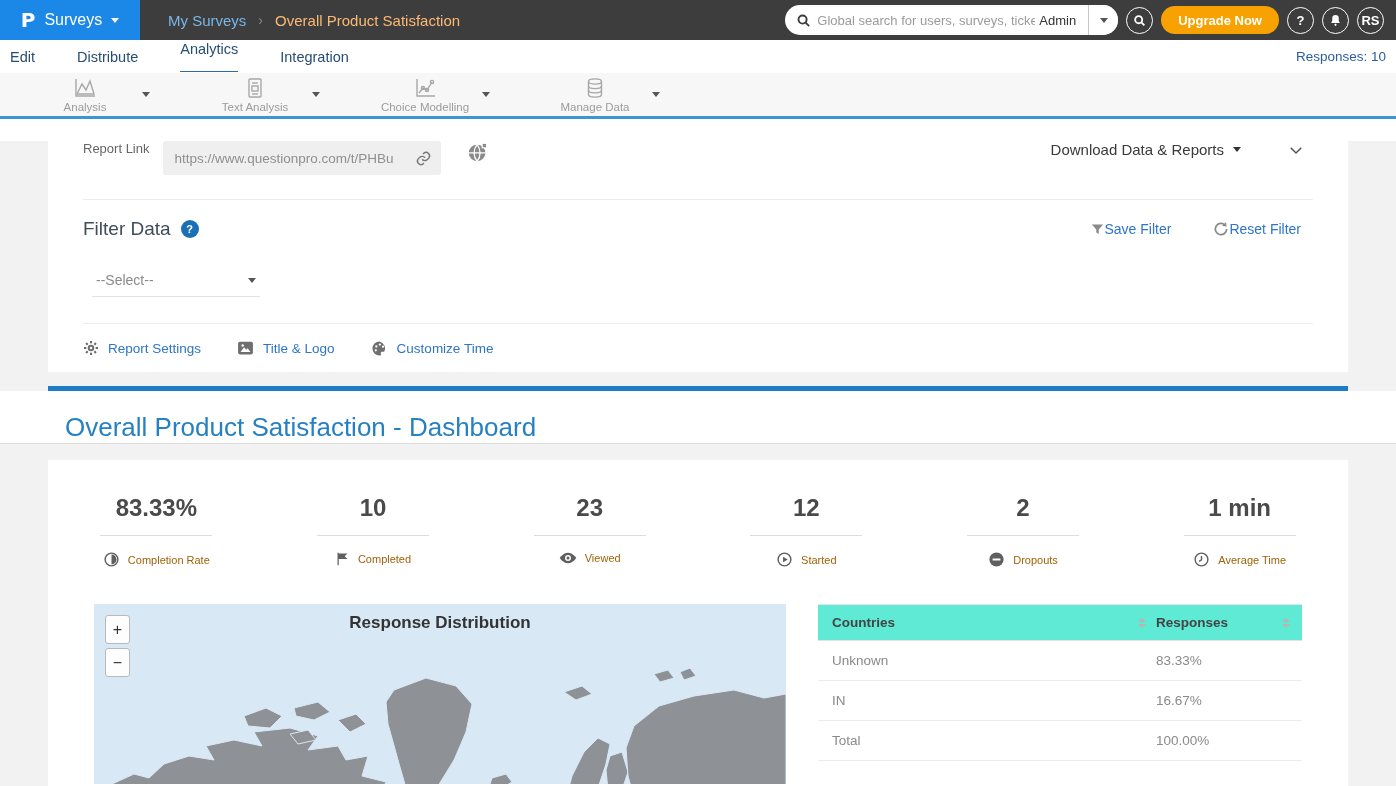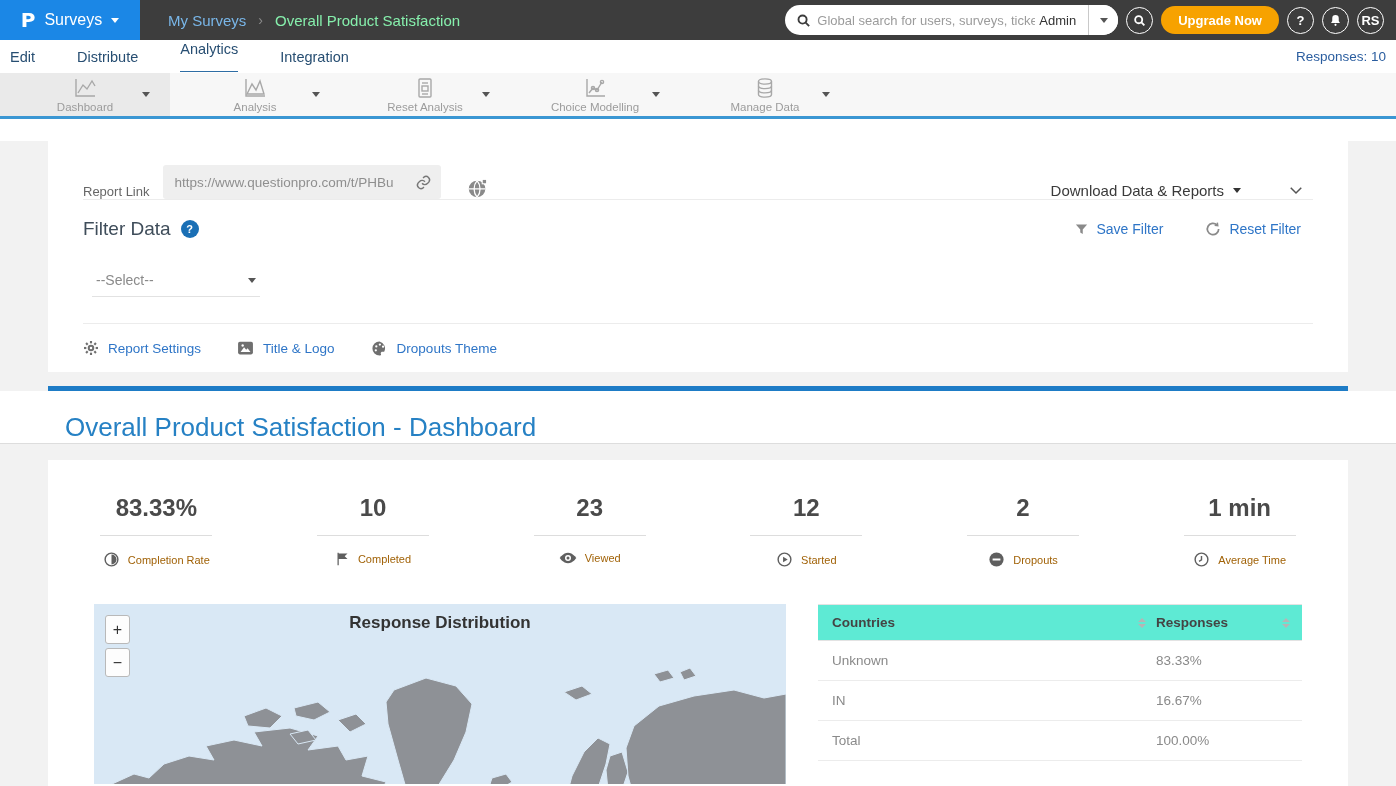--- a/index.html
+++ b/index.html
@@ -10,21 +10,21 @@
   .topbar { height:40px; background:#3d3d3d; display:flex; align-items:center; }
   .logo-area { width:140px; height:40px; background:#1b87e6; display:flex; align-items:center;
     justify-content:center; gap:9px; color:#fff; cursor:pointer; }
   .logo-p { font-weight:bold; font-size:20px; font-family:"DejaVu Sans", sans-serif; }
   .product-label { font-size:16px; }
   .caret { width:0; height:0; border-left:4.5px solid transparent; border-right:4.5px solid transparent;
     border-top:5.5px solid currentColor; display:inline-block; }
   .breadcrumb { display:flex; align-items:center; gap:12px; margin-left:28px; font-size:15px; }
   .bc-parent { color:#79b6e8; }
   .bc-sep { color:#8a8a8a; font-size:14px; }
-  .bc-current { color:#86efac; }
+  .bc-current { color:#fdba74; }
   .top-right { margin-left:auto; display:flex; align-items:center; gap:8px; padding-right:12px; }
   .searchbox { display:flex; align-items:center; height:30px; background:#fff; border-radius:15px; overflow:hidden; }
   .searchbox svg { margin:0 6px 0 11px; color:#3c3c3c; }
   .searchbox input { border:none; outline:none; width:218px; font-size:13px; color:#333;
     font-family:"Liberation Sans", sans-serif; }
   .searchbox input::placeholder { color:#9b9b9b; }
   .admin-scope { font-size:13px; color:#333; padding:0 12px 0 4px; }
   .search-caret { width:30px; height:30px; border-left:1px solid #c9c9c9; display:flex;
     align-items:center; justify-content:center; color:#555; cursor:pointer; background:#fff; }
   .circle-btn { width:27px; height:27px; border-radius:50%; border:1.6px solid #fff; color:#fff;
@@ -45,40 +45,40 @@
     gap:2px; position:relative; cursor:pointer; color:#a8a8a8; }
   .tab.active { background:#eaeaea; }
   .tab-label { font-size:11.5px; color:#9c9c9c; }
   .tab .caret { position:absolute; right:20px; top:19px; color:#555; }
 
   
   .page-gap { height:22px; background:#fff; }
   .card { width:1300px; margin-left:48px; background:#fff; }
   .divider { border-top:1px solid #ececec; margin:0 35px; }
 
-  .row-reportlink { height:58px; display:flex; align-items:flex-end; padding:0 35px; }
+  .row-reportlink { height:58px; display:flex; align-items:flex-start; padding:0 35px; }
   .rl-label { font-size:13px; color:#666; }
   .rl-input { margin-left:14px; width:278px; height:34px; background:#efefef; border-radius:3px;
     display:flex; align-items:center; padding:0 9px 0 11px; cursor:text; }
   .rl-url { flex:1; font-size:13.5px; color:#8f8f8f; white-space:nowrap; overflow:hidden; }
   .rl-input svg { color:#777; flex:none; }
   .globe-wrap { margin-left:26px; color:#8a8a8a; cursor:pointer; display:flex; }
   .dl-group { margin-left:auto; display:flex; align-items:center; gap:9px; cursor:pointer; }
   .dl-label { font-size:15px; color:#3a3a3a; }
   .dl-group .caret { color:#333; }
   .collapse-chevron { margin-left:46px; margin-right:8px; color:#555; cursor:pointer; display:flex; }
 
   .filter-section { padding:18px 35px 0 35px; }
   .filter-head { display:flex; align-items:center; }
   .filter-title { font-size:19px; color:#3f4d5a; font-weight:500; }
   .help-circle { width:18px; height:18px; border-radius:50%; background:#1a6fb5; color:#fff;
     font-size:11px; font-weight:bold; display:flex; align-items:center; justify-content:center;
     margin-left:10px; cursor:pointer; }
   .filter-actions { margin-left:auto; display:flex; gap:42px; margin-right:12px; }
-  .flink { display:flex; align-items:center; gap:8px; cursor:pointer; }
+  .flink { display:flex; align-items:center; gap:0; cursor:pointer; }
   .flink svg { color:#8a8a8a; }
   .flink-label { font-size:14px; color:#2e75c7; }
   .filter-controls { margin-top:24px; padding:0 0 26px 9px; display:flex; gap:42px; }
   .saved-grp-wrap { position:relative; }
   .select-gray { width:168px; height:33px; background:#f0f0f0; border:1px solid #c9c9c9; border-radius:3px;
     display:flex; align-items:center; padding:0 12px; cursor:pointer; }
   .select-gray-label { flex:1; font-size:13.5px; color:#2f2f2f; }
   .select-gray .caret { color:#555; }
   .red-annotation { position:absolute; left:-16px; top:-13px; right:-13px; bottom:-13px;
     border:4px solid #e01d1d; pointer-events:none; }
@@ -179,44 +179,36 @@
 
 <div class="nav-row">
   <span class="nav-item">Edit</span>
   <span class="nav-item">Distribute</span>
   <span class="nav-item active">Analytics</span>
   <span class="nav-item">Integration</span>
   <span class="nav-right">Responses: 10</span>
 </div>
 
 <div class="tabstrip">
-  <div class="tab active">
-    <svg width="26" height="22" viewBox="0 0 26 22" fill="none" stroke="currentColor" stroke-width="1.4">
-        <path d="M4 2v17h19"></path>
-        <path d="M6 16l5-8 4 4 5-8 3 5"></path>
-      </svg>
-    <span class="tab-label">Dashboard</span>
-    <span class="caret"></span>
-  </div>
   <div class="tab">
     <svg width="26" height="22" viewBox="0 0 26 22" fill="none" stroke="currentColor" stroke-width="1.4">
         <path d="M4 2v17h19"></path>
         <path d="M5 17l5-10 4 6 4-9 4 13z"></path>
       </svg>
     <span class="tab-label">Analysis</span>
     <span class="caret"></span>
   </div>
   <div class="tab">
     <svg width="22" height="22" viewBox="0 0 22 22" fill="none" stroke="currentColor" stroke-width="1.4">
         <rect x="5" y="2" width="12" height="18" rx="1"></rect>
         <line x1="8" y1="6" x2="14" y2="6"></line>
         <rect x="8" y="9" width="6" height="5"></rect>
         <line x1="8" y1="17" x2="14" y2="17"></line>
       </svg>
-    <span class="tab-label">Reset Analysis</span>
+    <span class="tab-label">Text Analysis</span>
     <span class="caret"></span>
   </div>
   <div class="tab">
     <svg width="26" height="22" viewBox="0 0 26 22" fill="none" stroke="currentColor" stroke-width="1.4">
         <path d="M5 2v17h18"></path>
         <path d="M7 16l4-5 4 2 5-8"></path>
         <circle cx="11" cy="11" r="1.6"></circle>
         <circle cx="15" cy="13" r="1.6"></circle>
         <circle cx="20" cy="5" r="1.6"></circle>
       </svg>
@@ -324,21 +316,21 @@
       <span class="slink-label">Title &amp; Logo</span>
     </span>
     <span class="slink">
       <svg width="17" height="17" viewBox="0 0 24 24">
           <path d="M12 2a10 10 0 1 0 0 20c1.8 0 2.6-1 2-2.3-.8-1.7.3-3.2 2.2-3.2H18.6A10 10 0 0 0 12 2z" fill="currentColor"></path>
           <circle cx="7.5" cy="9" r="1.6" fill="#fff"></circle>
           <circle cx="12.5" cy="6.5" r="1.6" fill="#fff"></circle>
           <circle cx="17" cy="9.5" r="1.6" fill="#fff"></circle>
           <circle cx="6.8" cy="14.5" r="1.6" fill="#fff"></circle>
         </svg>
-      <span class="slink-label">Dropouts Theme</span>
+      <span class="slink-label">Customize Time</span>
     </span>
   </div>
 </div>
 
 <div class="blue-bar"></div>
 <div class="title-band">
   <span class="page-title">Overall Product Satisfaction - Dashboard</span>
 </div>
 <div class="gap-strip"></div>
 

